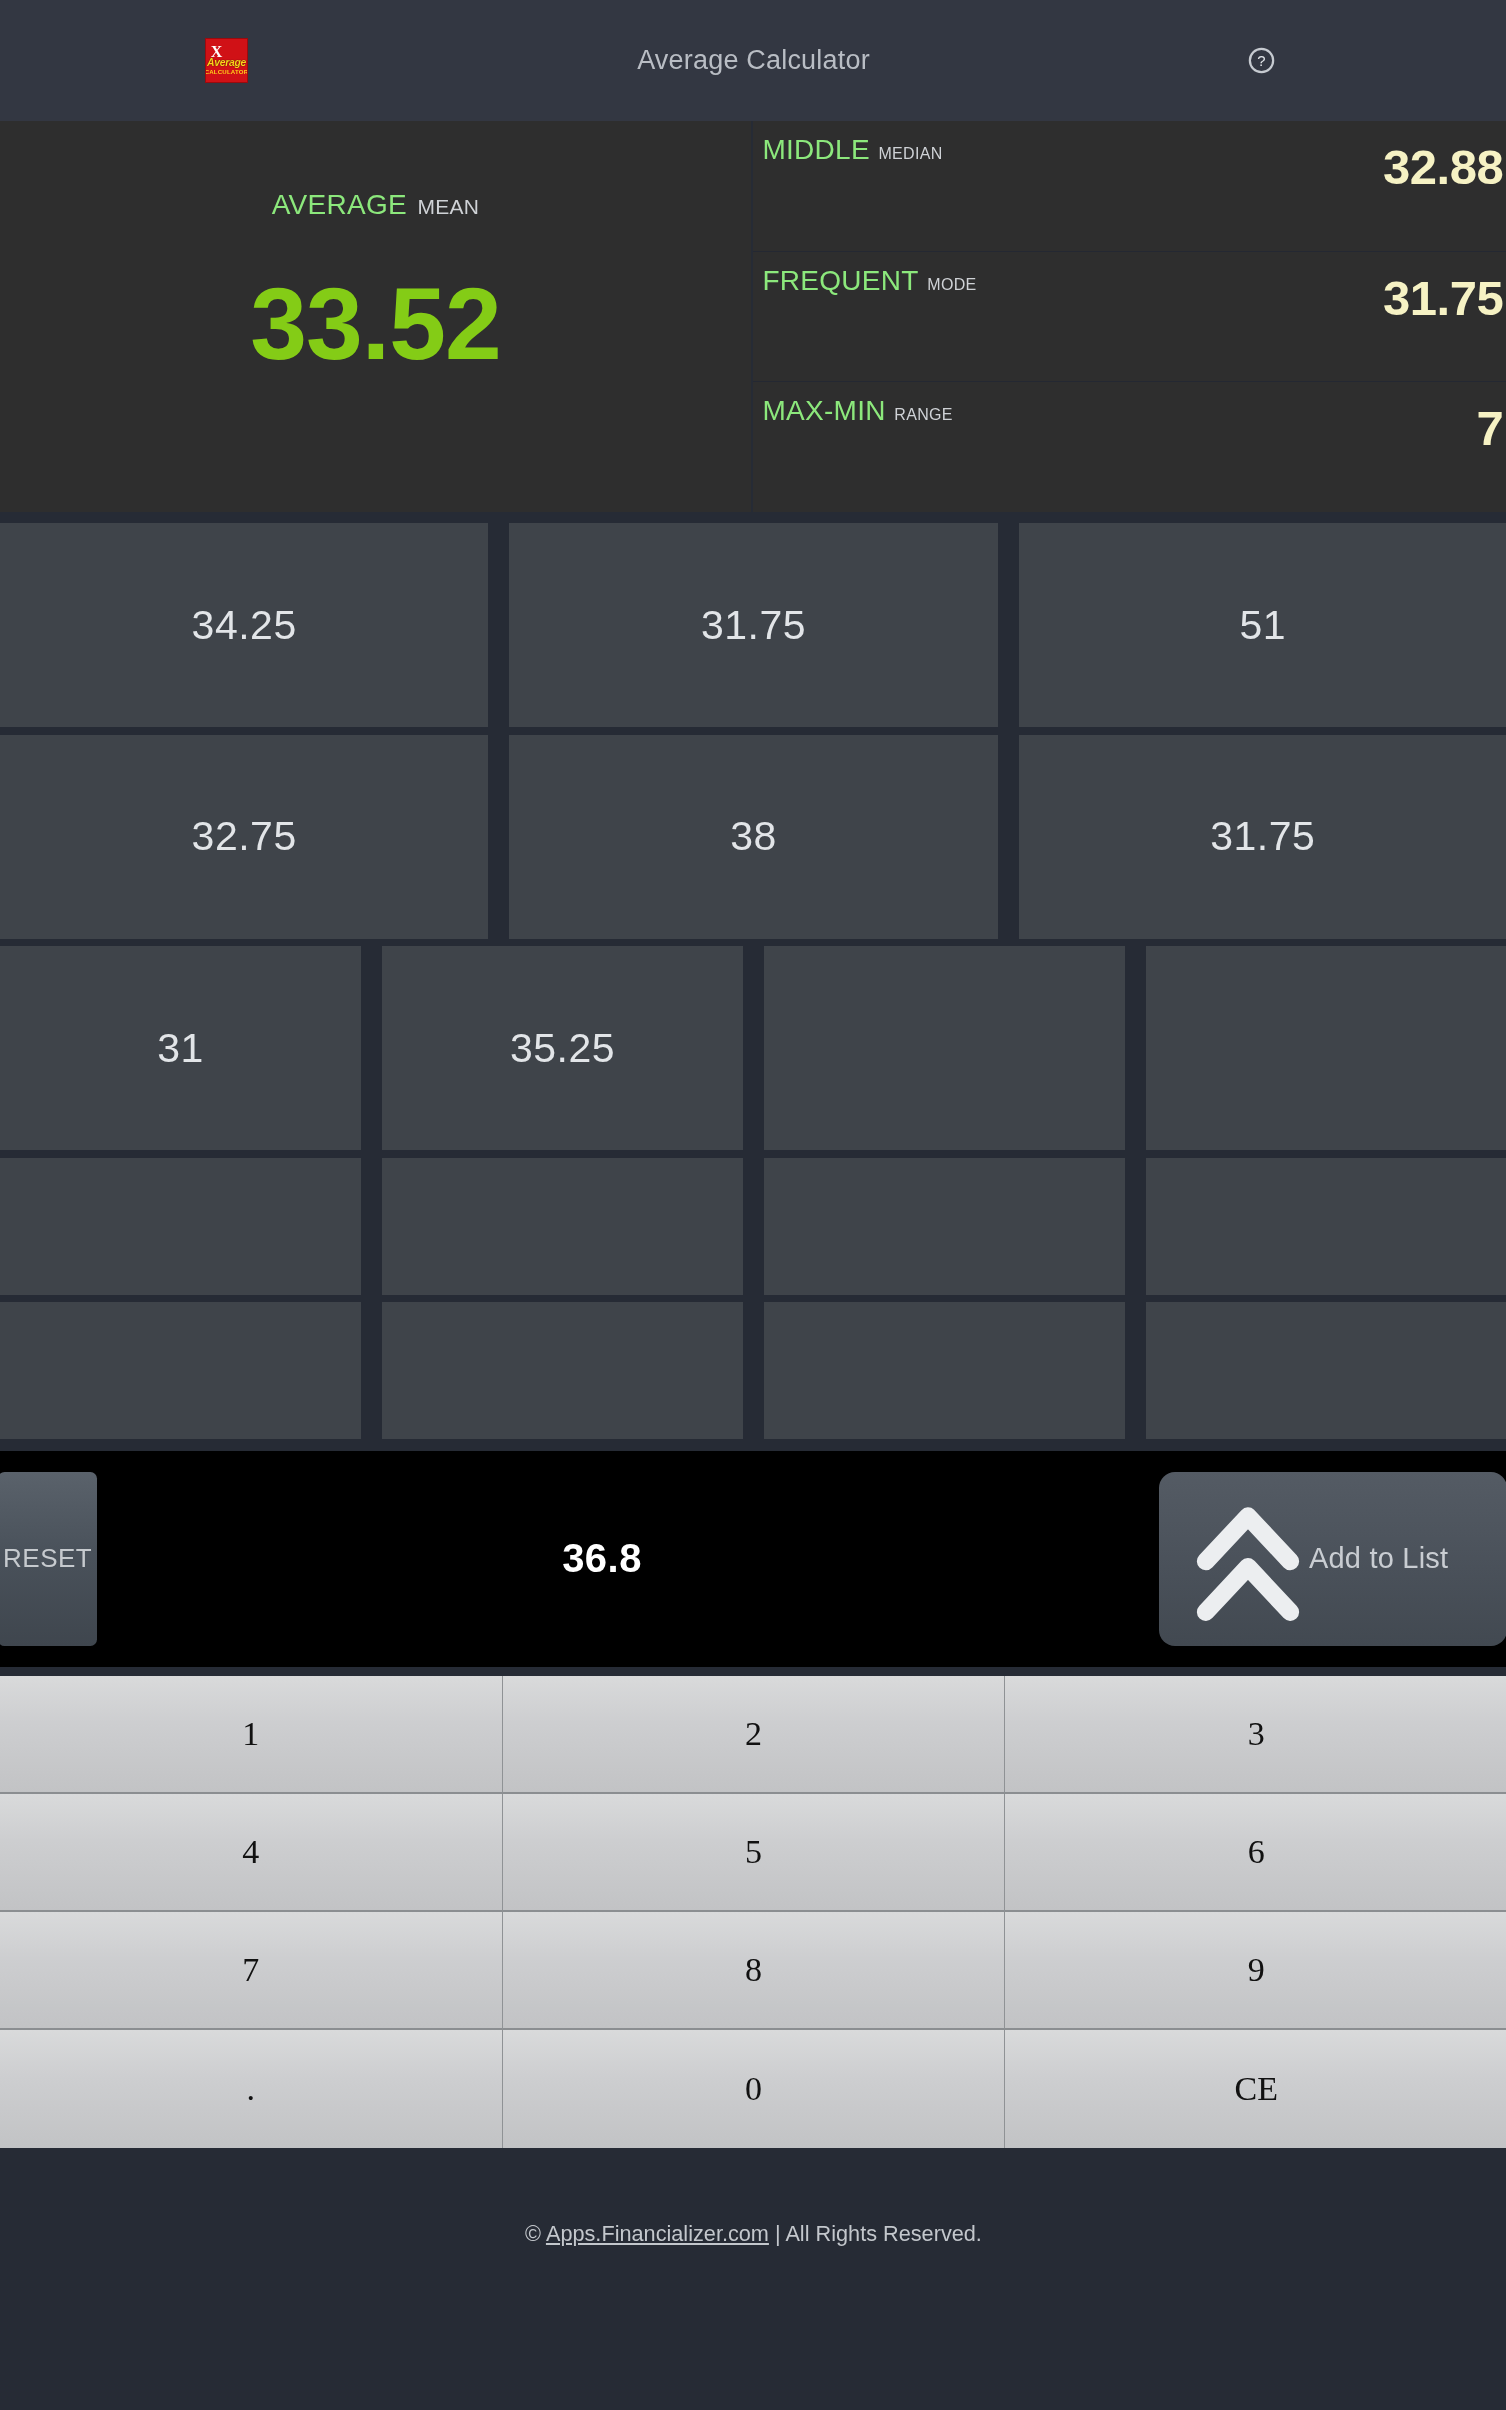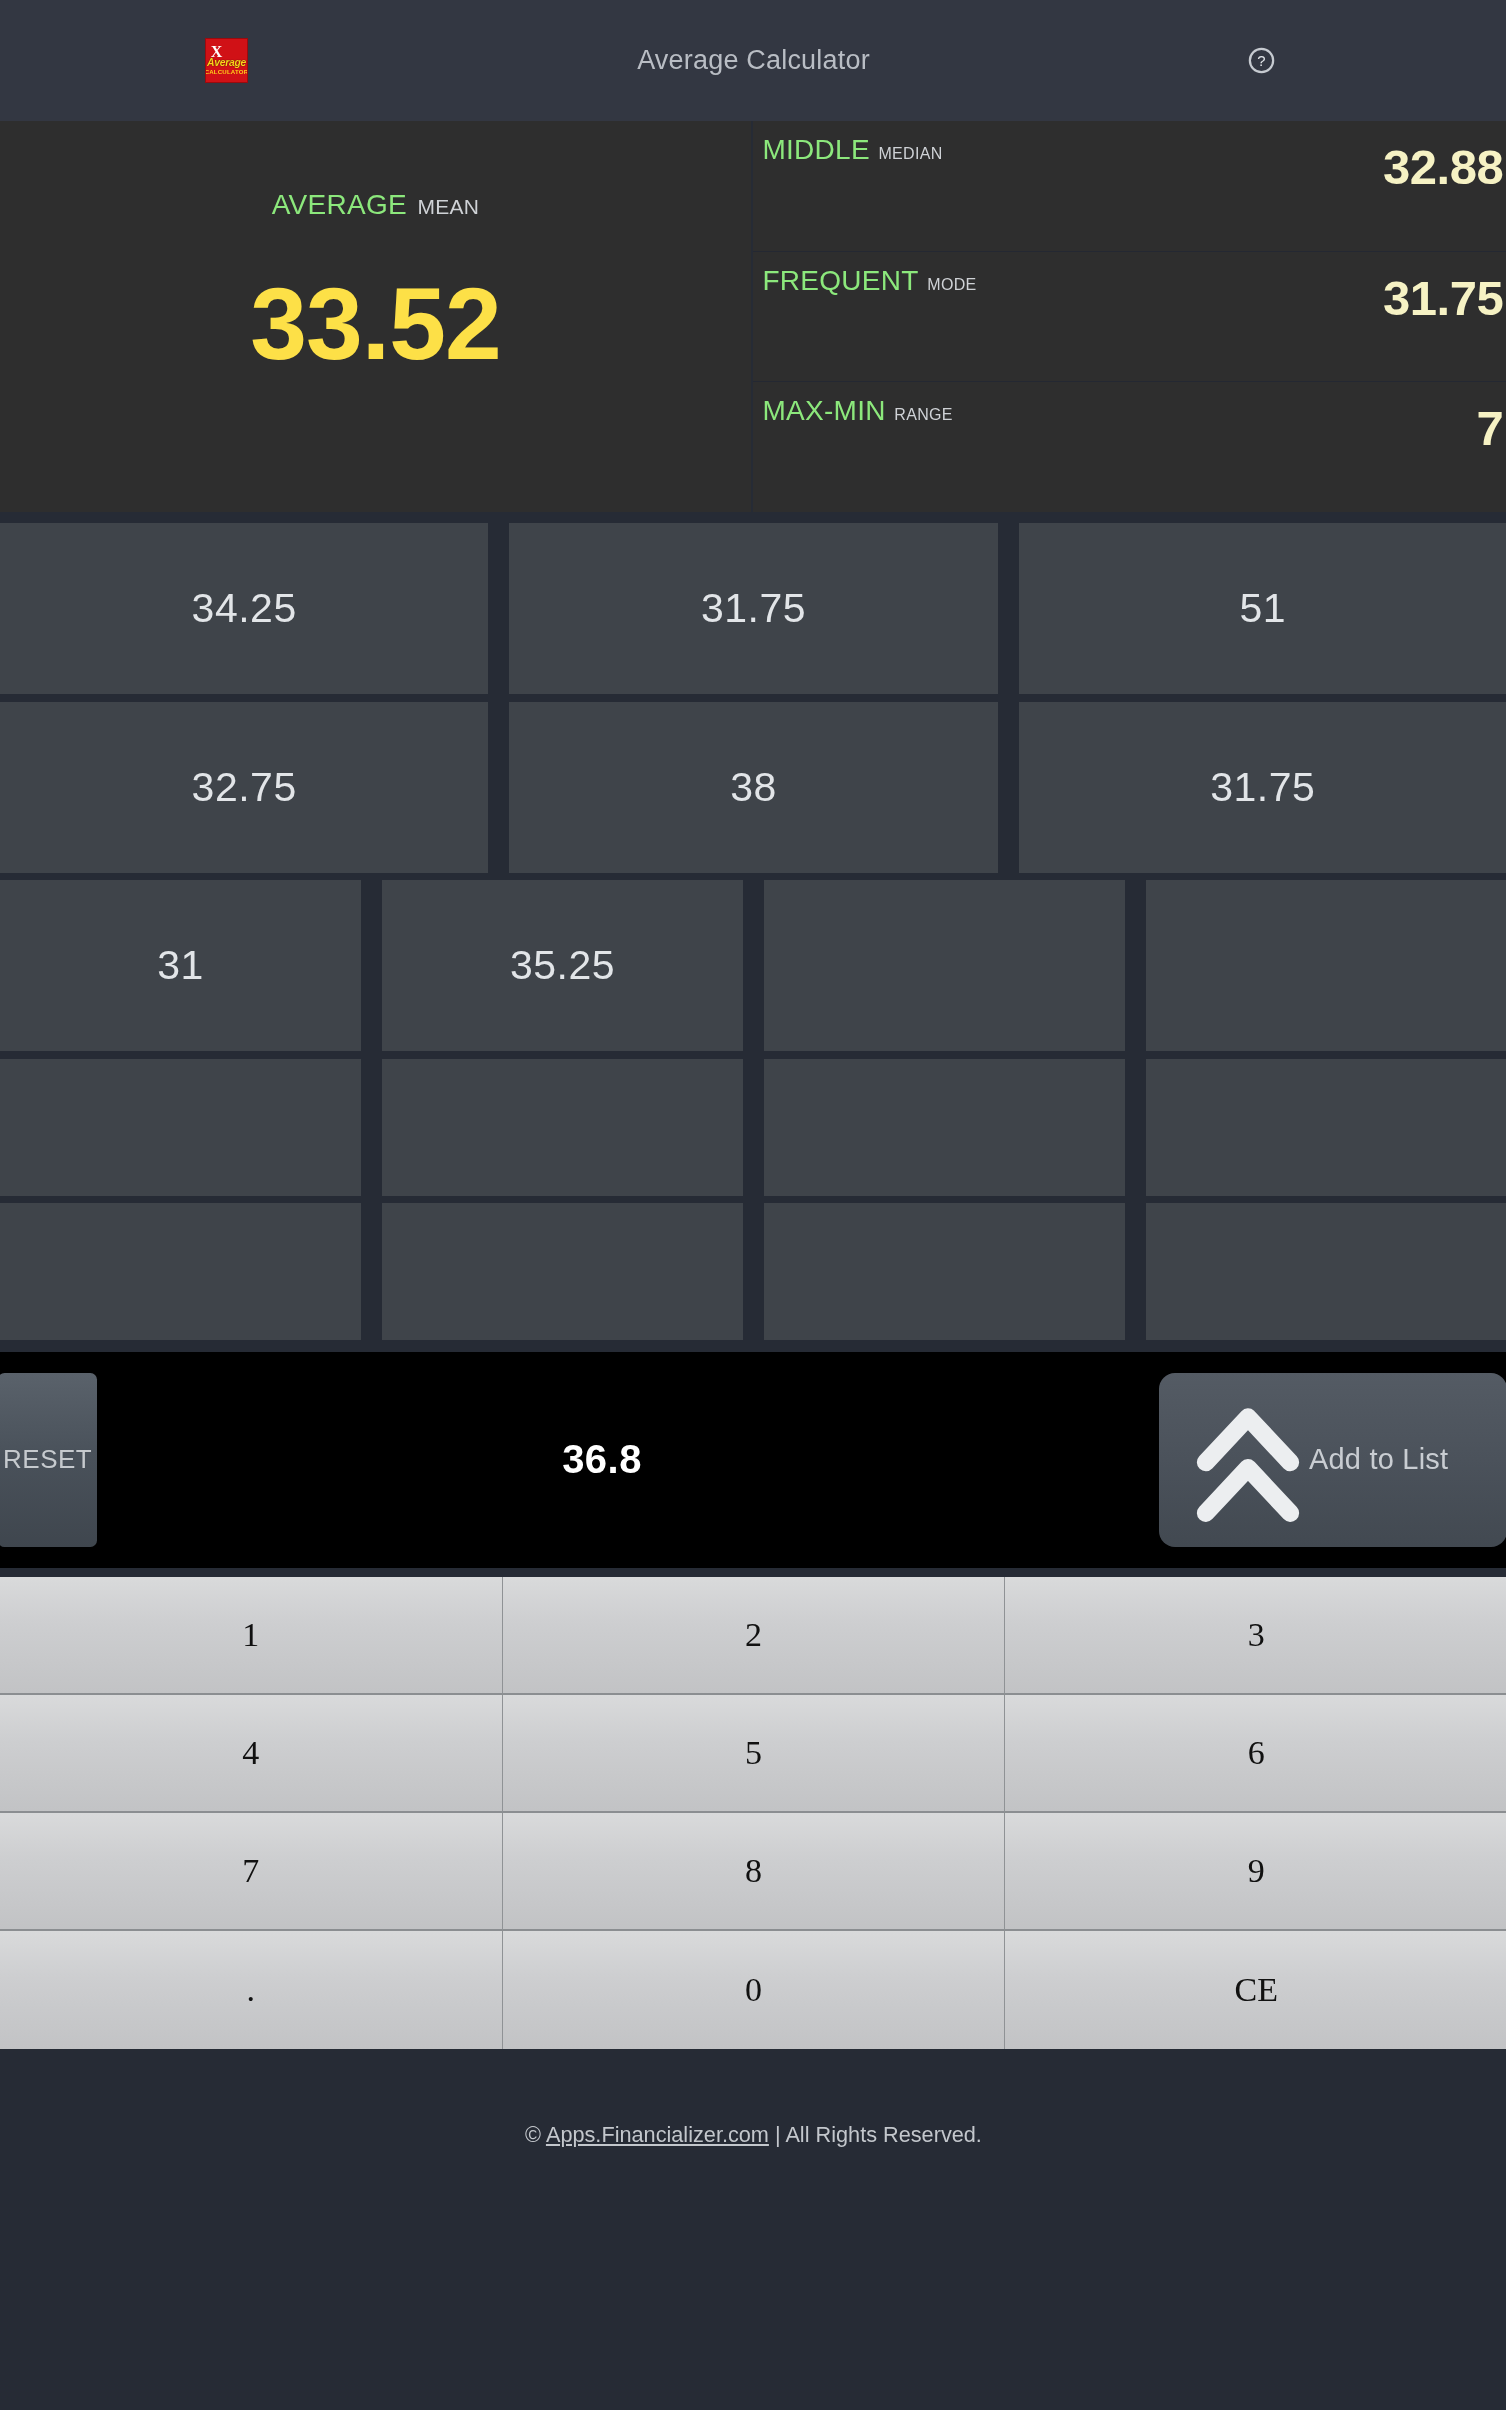--- a/index.html
+++ b/index.html
@@ -112,21 +112,21 @@
     font-size: 28px;
     letter-spacing: 0.3px;
   }
   .lbl-gray {
     color: #cfd2d6;
     font-size: 21px;
     letter-spacing: 0.3px;
   }
   .mean-value {
     margin-top: 52px;
-    color: #fde047;
+    color: #84cc16;
     font-size: 102px;
     font-weight: bold;
     letter-spacing: -0.9px;
     line-height: 1;
   }
 
   .stats-panel {
     flex: 1;
     background: #2e2e2e;
     display: flex;
@@ -163,21 +163,21 @@
     flex: 0 0 auto;
     display: flex;
     flex-direction: column;
     gap: 7.5px;
     padding-top: 11.3px;
     background: #262b35;
   }
   .grid-row {
     display: flex;
     gap: 21px;
-    height: 171px;
+    height: 204px;
   }
   .grid-row.short { height: 137px; }
   .grid-cell {
     flex: 1;
     background: #3f444a;
     display: flex;
     align-items: center;
     justify-content: center;
     color: #e2e5e8;
     font-size: 41px;

